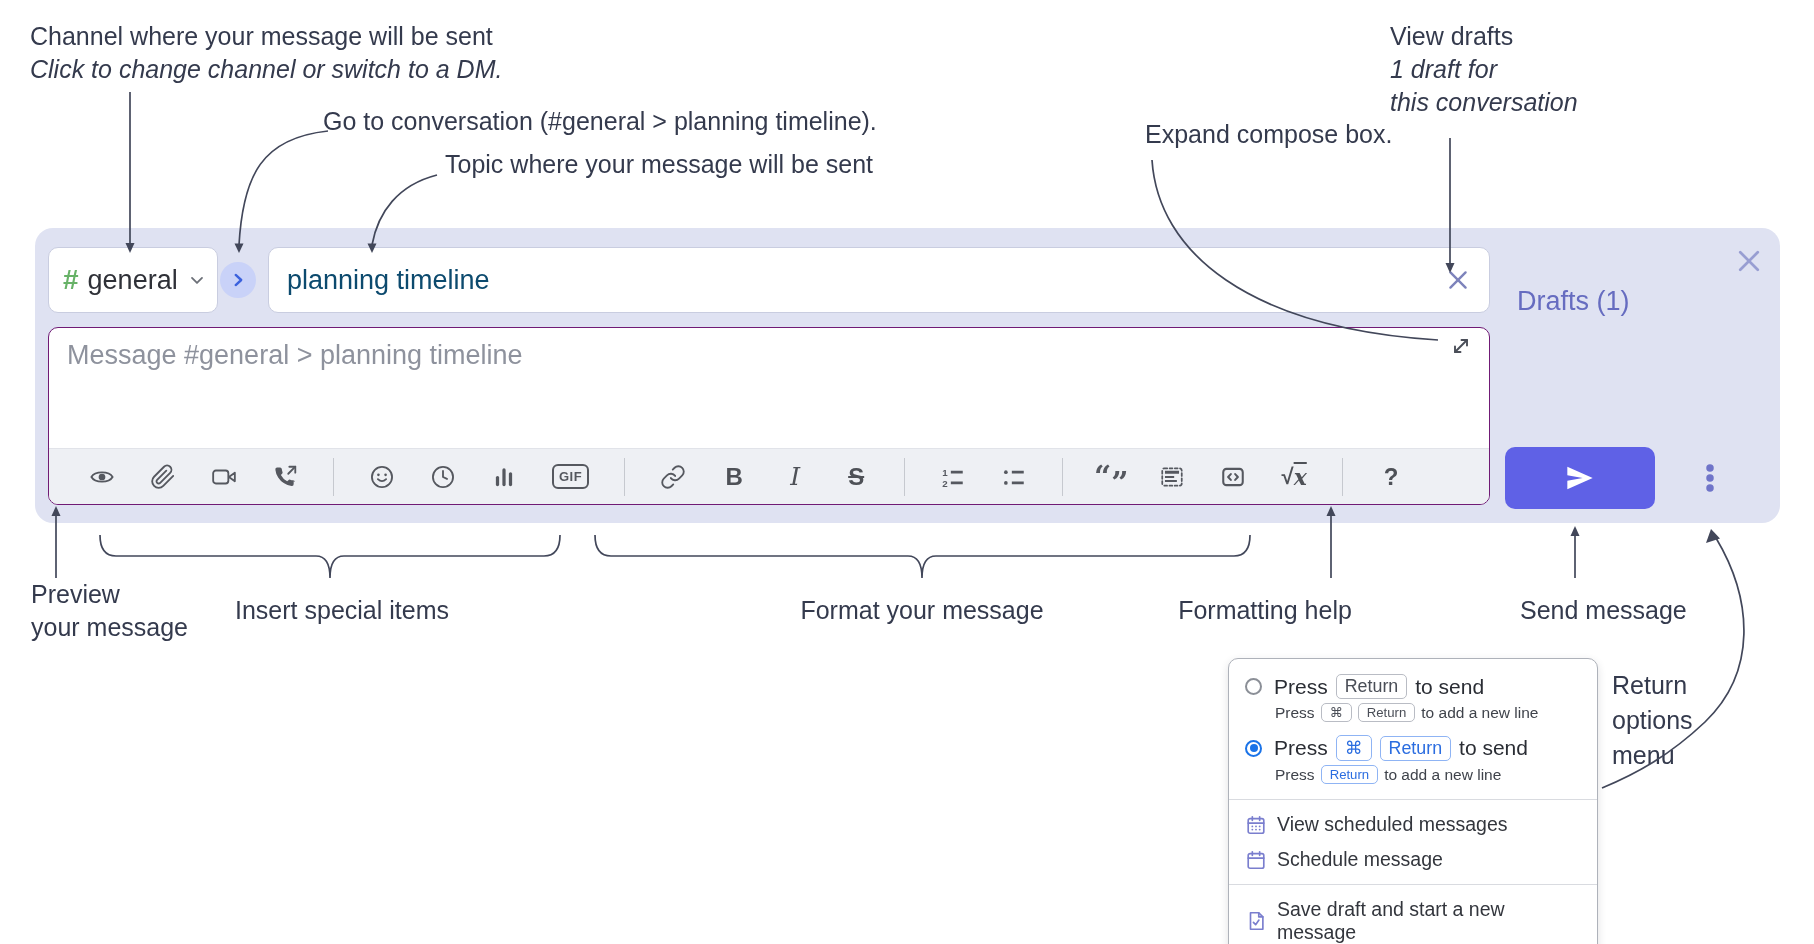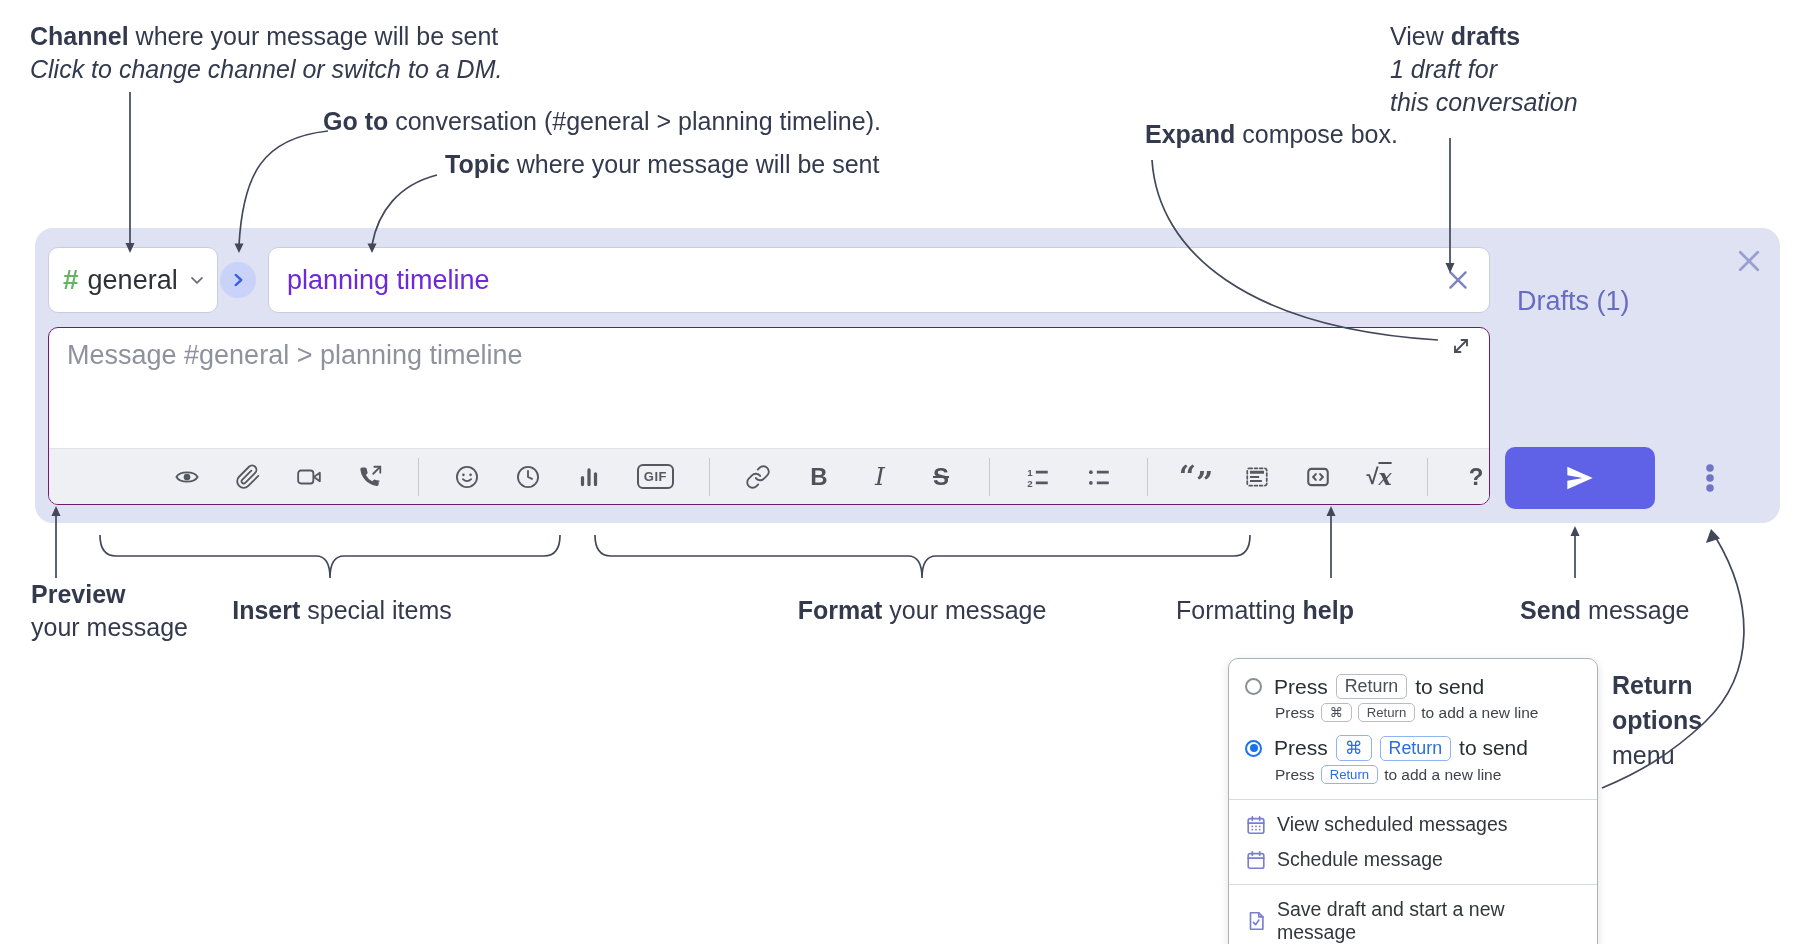--- a/index.html
+++ b/index.html
@@ -1,45 +1,45 @@
 <!DOCTYPE html>
 <html style="--accent-send: #5f61e6; --panel-bg: #dfe2f2; --link-purple: #666cc0; --hash-green: #67b267; --radio-blue: #1a73e8; --menu-icon-purple: #7a7ece;"><head>
 <meta charset="utf-8">
 <style>
   html,body{margin:0;padding:0;background:#fff;}
   .stage{position:relative;width:1814px;height:944px;background:#fff;overflow:hidden;
          font-family:"Liberation Sans",sans-serif;color:#343a4d;}
   .ann{position:absolute;font-size:25px;line-height:33px;color:#343a4d;white-space:nowrap;}
-  .ann b{font-weight:700;margin-top:29px;}
+  .ann b{font-weight:400;margin-top:29px;}
   .ann .it{font-style:italic;}
   .ctr{text-align:center;}
   svg.overlay{position:absolute;left:0;top:0;width:1814px;height:944px;pointer-events:none;z-index:40;}
   svg.overlay path, svg.overlay line{stroke:#42475a;stroke-width:1.7;fill:none;}
   svg.overlay path.fill{fill:#42475a;stroke:none;}
 
   
   .panel{position:absolute;left:35px;top:228px;width:1745px;height:295px;background:var(--panel-bg,#dfe2f2);border-radius:18px;}
   .chan{position:absolute;left:13px;top:19px;width:170px;height:66px;background:#fff;border:1px solid #c9cde0;
         border-radius:10px;display:flex;align-items:center;padding:0 10px 0 14px;box-sizing:border-box;gap:9px;cursor:pointer;}
   .hash{color:var(--hash-green,#67b267);font-weight:700;font-size:28px;line-height:1;}
   .chan-label{font-size:27px;color:#2f3138;flex:1;}
   .jump{position:absolute;left:185px;top:34px;width:36px;height:36px;border-radius:50%;background:#c9d2f8;
         display:flex;align-items:center;justify-content:center;cursor:pointer;}
   .topic{position:absolute;left:233px;top:19px;width:1222px;height:66px;background:#fff;border:1px solid #c9cde0;
-         border-radius:10px;display:flex;align-items:center;padding:0 18px;box-sizing:border-box;font-size:27px;color:#6d28d9;}
+         border-radius:10px;display:flex;align-items:center;padding:0 18px;box-sizing:border-box;font-size:27px;color:#0c4a6e;}
   .topic .val{flex:1;}
   .clear{width:26px;height:26px;cursor:pointer;display:flex;}
   .close{position:absolute;left:1699px;top:18px;width:30px;height:30px;cursor:pointer;display:flex;}
   .msgbox{position:absolute;left:13px;top:99px;width:1442px;height:178px;background:#fff;border:1px solid #701a75;
           border-radius:10px;box-sizing:border-box;overflow:hidden;display:flex;flex-direction:column;}
   .msgarea{position:relative;flex:1;}
   .ph{position:absolute;left:18px;top:12px;font-size:27px;color:#8e929d;}
   .expand{position:absolute;right:16px;top:6px;width:24px;height:24px;cursor:pointer;display:flex;}
   .tbar{height:56px;background:#eef0f4;border-top:1px solid #e1e3e9;display:flex;align-items:center;
-        gap:35px;padding-left:40px;box-sizing:border-box;justify-content:flex-end;}
+        gap:35px;padding-left:40px;box-sizing:border-box;}
   .ticon{width:26px;height:26px;display:flex;align-items:center;justify-content:center;color:#55585f;cursor:pointer;flex:none;}
   .ticon svg{width:26px;height:26px;stroke:#55585f;fill:none;stroke-width:1.7;stroke-linecap:round;stroke-linejoin:round;}
   .tdiv{width:1px;height:38px;background:#c6c9cf;flex:none;}
   .tb-b{font-size:24px;font-weight:800;color:#4e5157;}
   .tb-i{font-size:25px;font-style:italic;font-family:"DejaVu Serif",serif;color:#4e5157;}
   .tb-s{font-size:24px;font-weight:600;text-decoration:line-through;color:#4e5157;}
   .gifbox{border:2px solid #55585f;border-radius:6px;font-size:13px;font-weight:700;color:#55585f;
           padding:3px 5px;letter-spacing:.5px;}
   .tb-q{font-family:"DejaVu Serif",serif;font-weight:700;font-size:30px;color:#55585f;line-height:10px;}
   .tb-q .q2{display:inline-block;transform:translateY(6px);}

